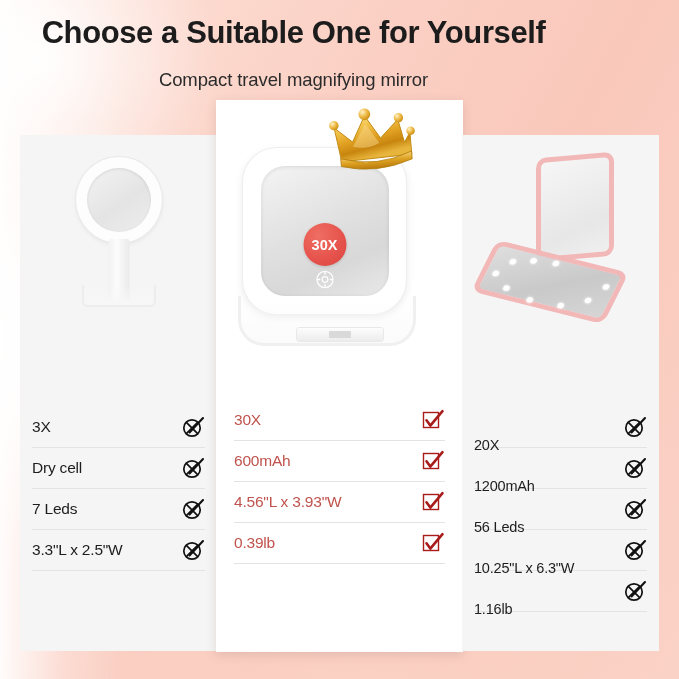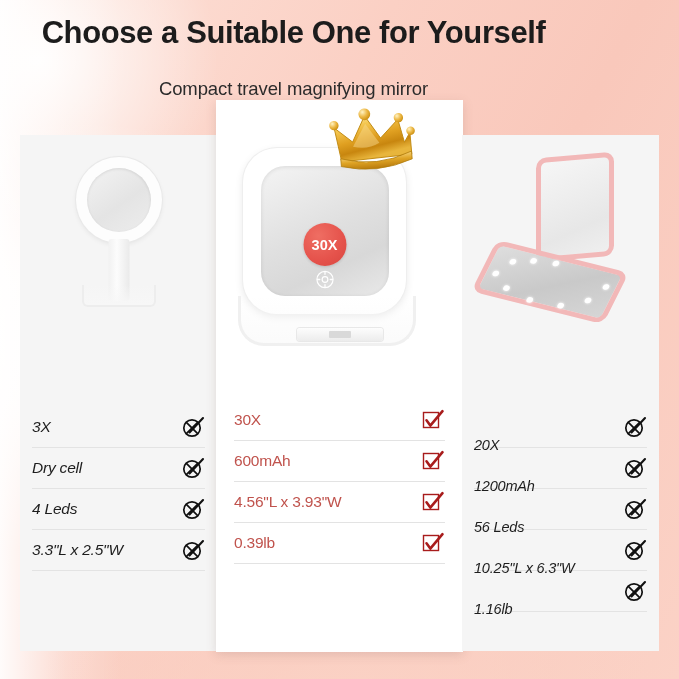--- a/index.html
+++ b/index.html
@@ -30,30 +30,29 @@
     background: radial-gradient(ellipse at 30% 40%, rgba(255,255,255,0.95) 0%, rgba(255,255,255,0) 70%);
   }
 
   
   .header { position: absolute; left: 0; top: 0; width: 587px; text-align: center; z-index: 5; }
   #page-title {
     font-size: 31px; font-weight: bold; color: #1c1c1c;
     letter-spacing: -0.4px; margin-top: 15px; white-space: nowrap;
   }
   #page-subtitle {
-    font-size: 18.5px; color: #2b2b2b; margin-top: 27px; letter-spacing: -0.1px;
+    font-size: 18.5px; color: #2b2b2b; margin-top: 18px; letter-spacing: -0.1px;
   }
 
   
   .panel { position: absolute; z-index: 4; }
 
   .panel.side {
     top: 135px; height: 516px; width: 197px;
     background: #f5f5f5;
-    font-style: italic;
   }
   #panel-left  { left: 20px; }
   #panel-right { left: 462px; }
 
   #panel-center {
     left: 216px; top: 100px; width: 247px; height: 552px;
     background: #ffffff;
     box-shadow: 0 3px 10px rgba(120,90,85,0.18);
   }
 
@@ -206,21 +205,21 @@
       <div class="spec-row">
         <span class="spec-label">Dry cell</span>
         <svg viewBox="0 0 24 24" class="spec-mark">
           <circle cx="11" cy="13" r="8.2" fill="none" stroke="#111111" stroke-width="1.7"></circle>
           <path d="M5.6 7.6 L16.4 18.4" stroke="#111111" stroke-width="1.7" stroke-linecap="round"></path>
           <path d="M16.4 7.6 L5.6 18.4" stroke="#111111" stroke-width="1.7" stroke-linecap="round"></path>
           <path d="M8.5 17.5 L22 3.0" stroke="#111111" stroke-width="2.1" stroke-linecap="round"></path>
         </svg>
       </div>
       <div class="spec-row">
-        <span class="spec-label">4 Leds</span>
+        <span class="spec-label">7 Leds</span>
         <svg viewBox="0 0 24 24" class="spec-mark">
           <circle cx="11" cy="13" r="8.2" fill="none" stroke="#111111" stroke-width="1.7"></circle>
           <path d="M5.6 7.6 L16.4 18.4" stroke="#111111" stroke-width="1.7" stroke-linecap="round"></path>
           <path d="M16.4 7.6 L5.6 18.4" stroke="#111111" stroke-width="1.7" stroke-linecap="round"></path>
           <path d="M8.5 17.5 L22 3.0" stroke="#111111" stroke-width="2.1" stroke-linecap="round"></path>
         </svg>
       </div>
       <div class="spec-row">
         <span class="spec-label">3.3"L x 2.5"W</span>
         <svg viewBox="0 0 24 24" class="spec-mark">

